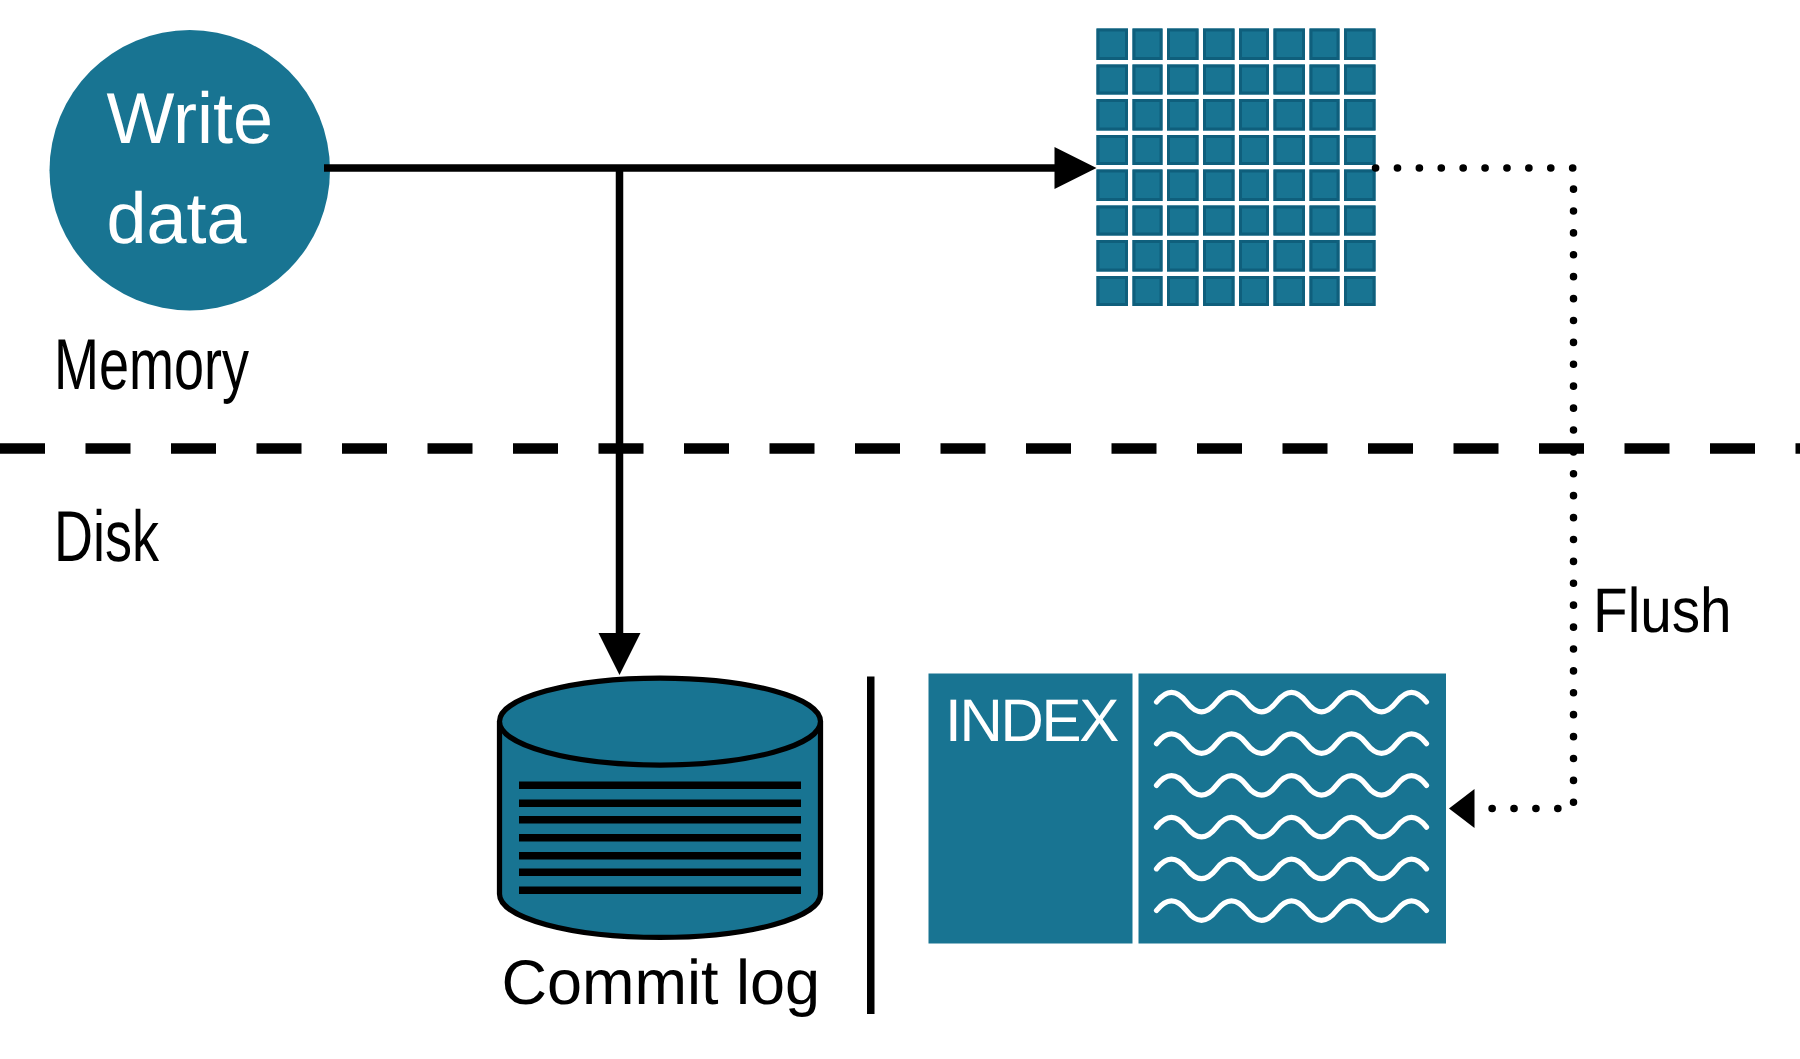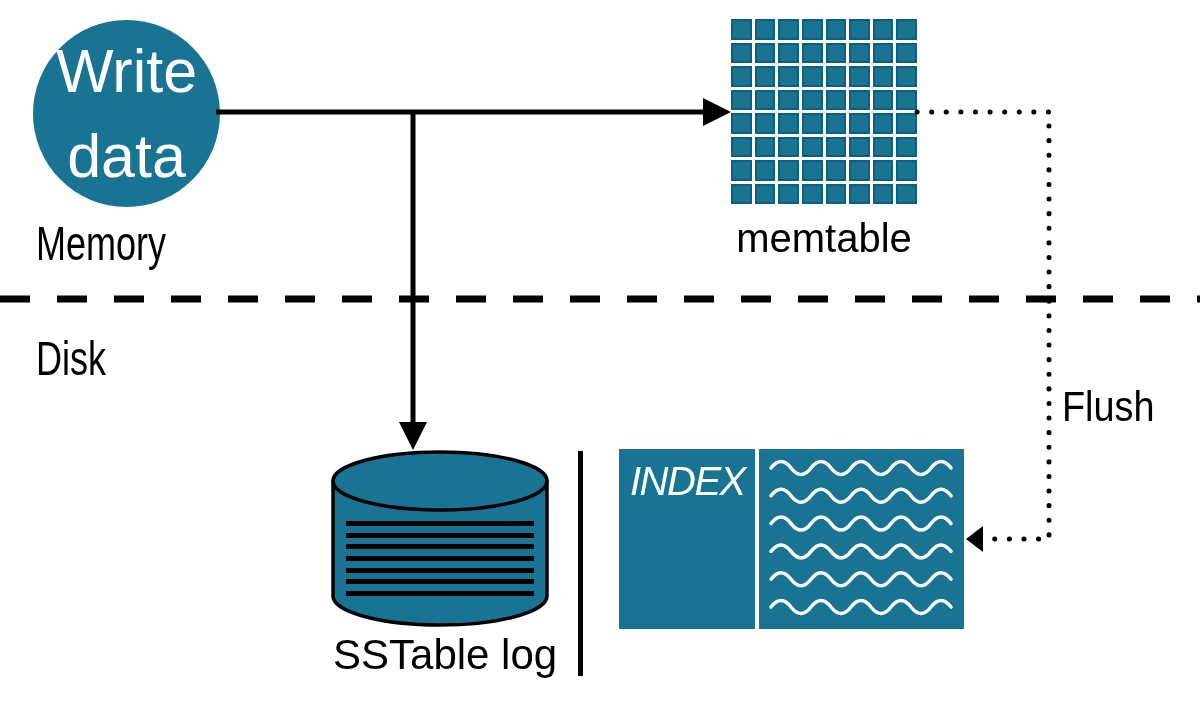--- a/index.html
+++ b/index.html
@@ -14,21 +14,21 @@
   .condensed{transform:scaleX(.75);transform-origin:0 0;}
   .semicond{transform:scaleX(.9);transform-origin:0 0;}
   .centered{text-align:center;}
 
   
   .write-circle{
     position:absolute;left:33px;top:20px;width:187px;height:187px;border-radius:50%;
     background:var(--teal);display:flex;align-items:center;justify-content:center;
   }
   .write-circle .txt{
-    color:var(--text_on_teal);font-size:61px;line-height:1.38;text-align:center;white-space:pre-line;
+    color:var(--text_on_teal);font-size:48px;line-height:1.38;white-space:pre-line;
   }
 
   
   .memtable-grid{
     position:absolute;left:731px;top:19px;width:186px;height:185px;
     display:grid;gap:3px;
   }
   .memtable-grid .cell{
     background:var(--teal);border:2px solid var(--teal_dark);
   }
@@ -38,21 +38,21 @@
     position:absolute;left:346px;top:521px;width:188px;height:75px;
     display:flex;flex-direction:column;justify-content:space-between;
   }
   .stripes .stripe{height:5px;background:var(--ink);}
 
   
   .sstable-box{position:absolute;left:619px;top:449px;width:345px;height:180px;}
   .sstable-index{
     position:absolute;left:0;top:0;width:136px;height:180px;background:var(--teal);
     color:var(--text_on_teal);font-size:40px;letter-spacing:-1.5px;
-    padding:10px 0 0 11px;box-sizing:border-box;font-style:italic;
+    padding:10px 0 0 11px;box-sizing:border-box;
   }
   .sstable-data{position:absolute;left:140px;top:0;width:205px;height:180px;background:var(--teal);}
 
   svg.overlay{position:absolute;left:0;top:0;pointer-events:none;z-index:2;}
   .label{z-index:3;}
 </style>
 </head>
 <body>
 
 <div class="stage">
@@ -171,16 +171,15 @@
       <div class="stripe"></div>
       <div class="stripe"></div>
       <div class="stripe"></div>
       <div class="stripe"></div>
       <div class="stripe"></div>
       <div class="stripe"></div>
     </div>
 
   <div class="label condensed" style="left:36px;top:218px;font-size:48px;">Memory</div>
   <div class="label condensed" style="left:36px;top:333px;font-size:48px;">Disk</div>
-  <div class="label centered" style="left:731px;top:216px;width:186px;font-size:40px;">memtable</div>
-  <div class="label centered" style="left:333px;top:632px;width:215px;font-size:42px;">SSTable log</div>
+  <div class="label centered" style="left:333px;top:632px;width:215px;font-size:42px;">Commit log</div>
   <div class="label semicond" style="left:1062px;top:384px;font-size:42px;">Flush</div>
 </div>
 
 </body></html>

